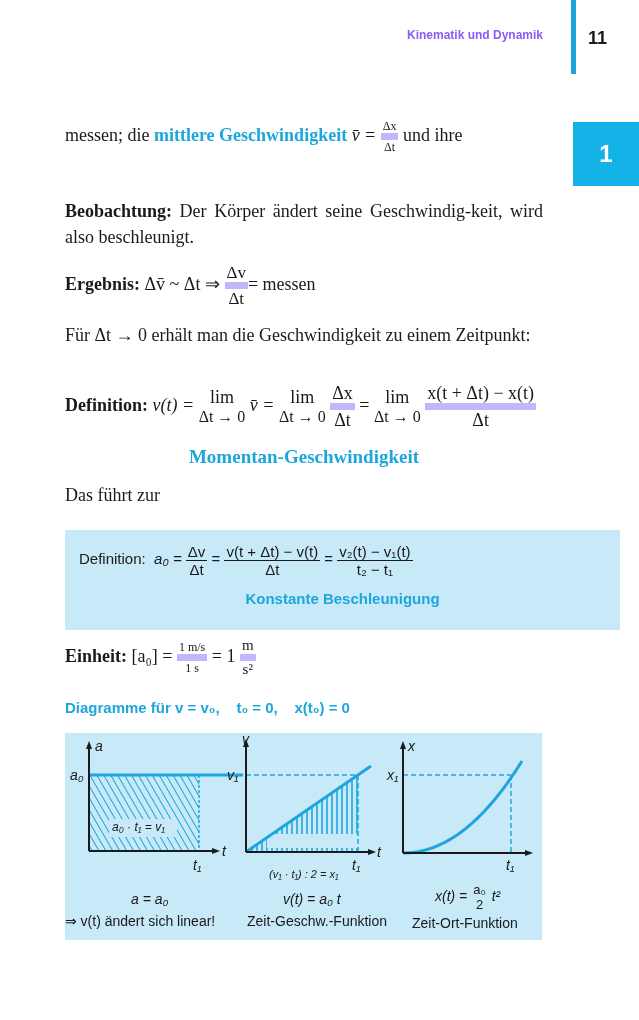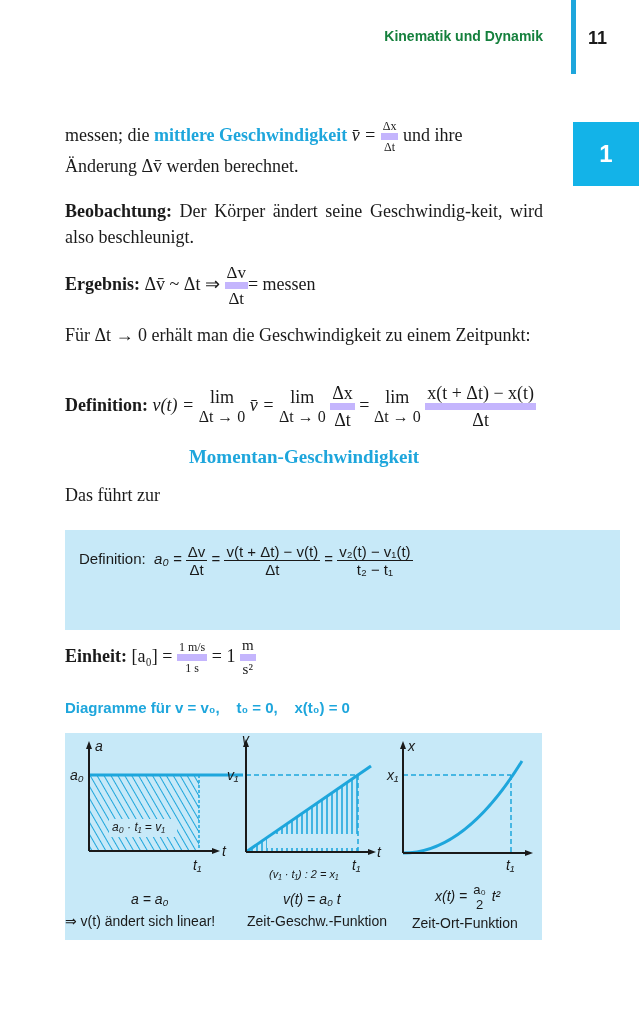--- a/index.html
+++ b/index.html
@@ -1,17 +1,17 @@
 <!DOCTYPE html>
 <html><head>
 <meta charset="utf-8">
 <style>
   html, body { margin:0; padding:0; }
   body { width:639px; height:1020px; background:#ffffff; position:relative; overflow:hidden; font-family:"Liberation Serif", serif; color:#1a1a1a; }
-  .header-title { position:absolute; right:96px; top:28px; font-family:"Liberation Sans", sans-serif; font-weight:bold; font-size:14px; color:#15803d; }
+  .header-title { position:absolute; right:96px; top:28px; font-family:"Liberation Sans", sans-serif; font-weight:bold; font-size:12px; color:#8b5cf6; }
   .header-bar { position:absolute; left:571px; top:0; width:5px; height:74px; background:#1ea6dc; }
   .page-num { position:absolute; left:588px; top:28px; font-family:"Liberation Sans", sans-serif; font-weight:bold; font-size:18px; }
   .chapter-tab { position:absolute; left:573px; top:122px; width:66px; height:64px; background:#13b3e8; color:#fff; font-family:"Liberation Sans", sans-serif; font-weight:bold; font-size:24px; display:flex; align-items:center; justify-content:center; }
   .p { position:absolute; left:65px; width:478px; font-size:18px; line-height:26px; text-align:justify; }
   .accent { color:#1ea6dc; font-weight:bold; }
   b { font-weight:bold; }
   .frac { display:inline-block; vertical-align:middle; text-align:center; line-height:1; }
   .frac .num { display:block; border-bottom:7px solid #c4b5fd; padding:0 2px 1px; }
   .frac .den { display:block; padding-top:1px; }
   .small { font-size:12px; }
@@ -32,21 +32,20 @@
 
 <div class="header-title">Kinematik und Dynamik</div>
 <div class="header-bar"></div>
 <div class="page-num">11</div>
 <div class="chapter-tab">1</div>
 
 <div class="p" style="top:120px;">
   <span>messen; die </span><span class="accent">mittlere Geschwindigkeit</span>
   <i>v̄ =</i>
   <span class="frac small"><span class="num">Δx</span><span class="den">Δt</span></span><span> und ihre</span><br>
-  <span>Änderung Δv̄ werden berechnet.</span>
 </div>
 
 <div class="p" style="top:198px;">
   <b>Beobachtung:</b><span> Der Körper ändert seine Geschwindig-keit, wird also beschleunigt.</span>
 </div>
 
 <div class="p" style="top:264px;">
   <b>Ergebnis:</b>
   <span>Δv̄ ~ Δt  ⇒</span>
   <span class="frac" style="font-size:17px;"><span class="num">Δv</span><span class="den">Δt</span></span><span>= messen</span>
@@ -75,20 +74,21 @@
 <div class="defbox">
   <div class="row">
     <span>Definition:</span>&nbsp;
     <i>a₀ =</i>
     <span class="frac"><span class="num">Δv</span><span class="den">Δt</span></span>
     <span>=</span>
     <span class="frac"><span class="num">v(t + Δt) − v(t)</span><span class="den">Δt</span></span>
     <span>=</span>
     <span class="frac"><span class="num">v₂(t) − v₁(t)</span><span class="den">t₂ − t₁</span></span>
   </div>
+  <div class="sub">Konstante Beschleunigung</div>
 </div>
 
 <div class="p" style="top:638px; text-align:left; white-space:nowrap;">
   <b>Einheit:</b>
   <span>[a₀] =</span>
   <span class="frac small"><span class="num">1 m/s</span><span class="den">1 s</span></span>
   <span>= 1</span>
   <span class="frac" style="font-size:15px;"><span class="num">m</span><span class="den">s²</span></span>
 </div>
 

